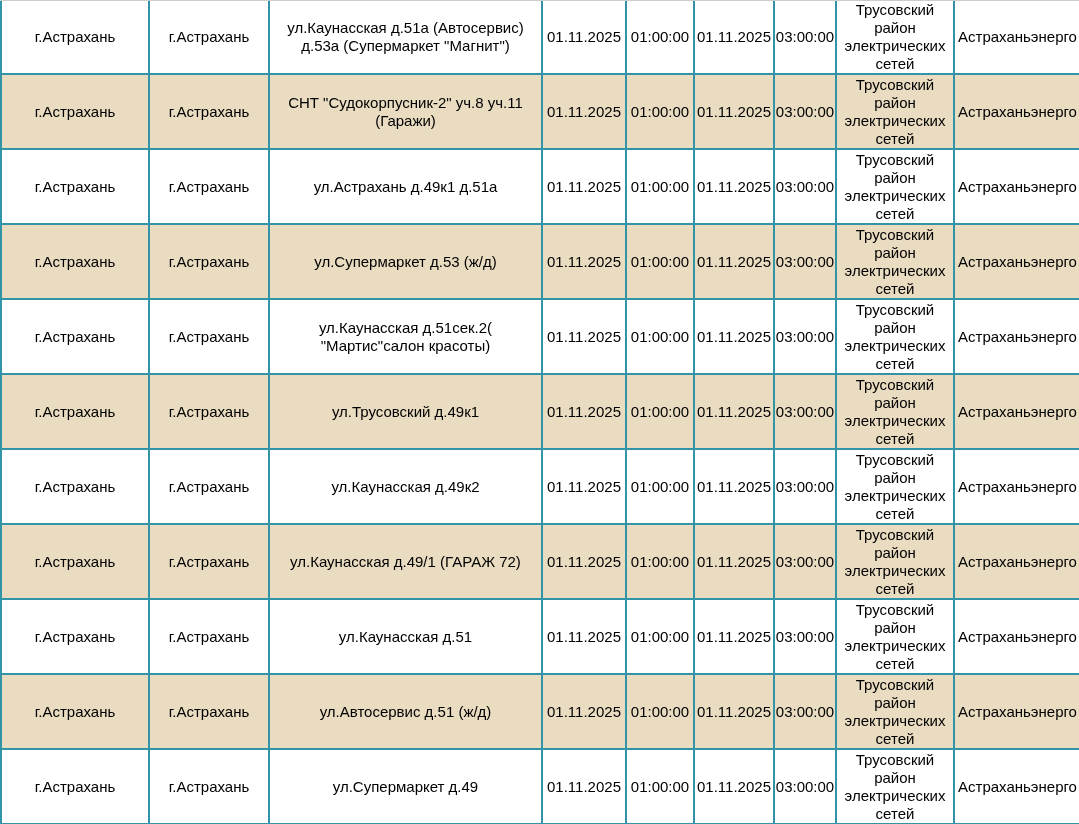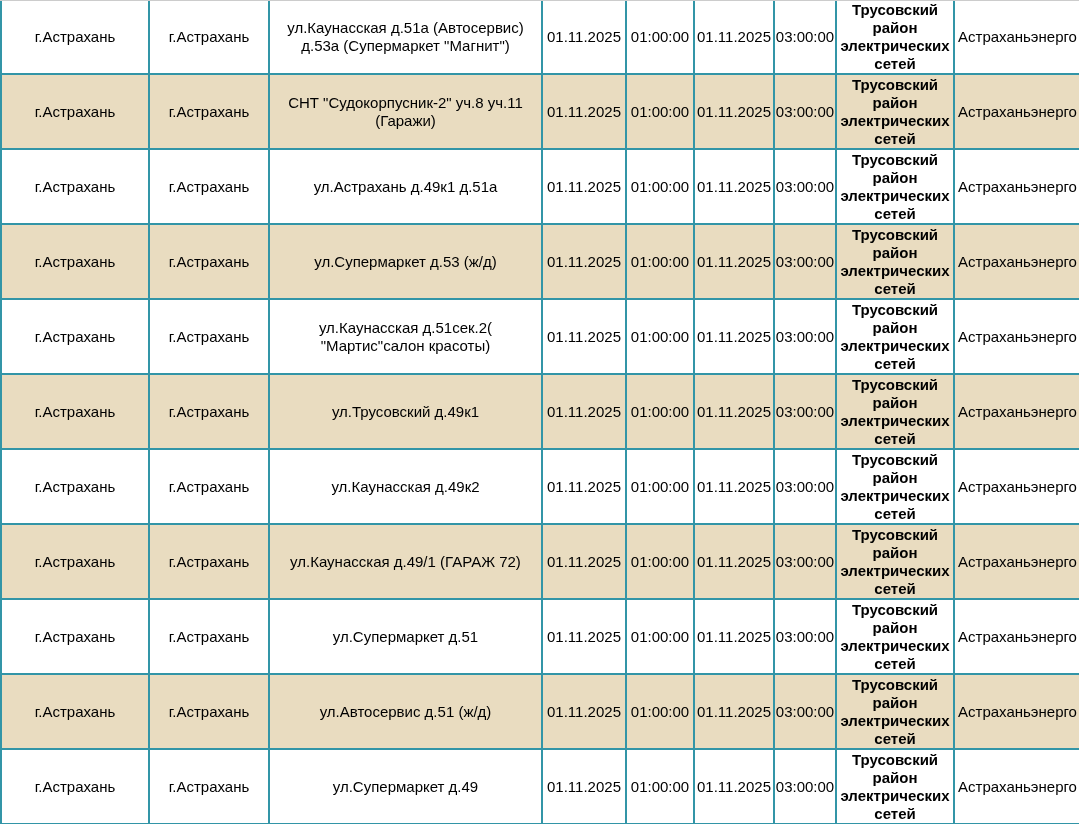--- a/index.html
+++ b/index.html
@@ -56,21 +56,21 @@
     overflow: hidden;
   }
   td:last-child { border-right: 0; }
   tbody tr:first-child td { border-top: 0; }
 
   td.col-off_date, td.col-on_date,
   td.col-off_time, td.col-on_time {
     white-space: nowrap;
     padding: 2px 0;
   }
-  td.col-district { padding: 0 2px; font-weight: bold; }
+  td.col-district { padding: 0 2px; }
   td.col-address { padding: 12px 2px; }
 </style>
 </head>
 <body>
 
 <div class="top-edge-line"></div>
 
 <table class="outage-table">
   <colgroup>
     <col class="c1">
@@ -168,21 +168,21 @@
         <td class="col-off_date">01.11.2025</td>
         <td class="col-off_time">01:00:00</td>
         <td class="col-on_date">01.11.2025</td>
         <td class="col-on_time">03:00:00</td>
         <td class="col-district">Трусовский район электрических сетей</td>
         <td class="col-organization">Астраханьэнерго</td>
       </tr>
       <tr>
         <td class="col-city">г.Астрахань</td>
         <td class="col-settlement">г.Астрахань</td>
-        <td class="col-address">ул.Супермаркет д.51</td>
+        <td class="col-address">ул.Каунасская д.51</td>
         <td class="col-off_date">01.11.2025</td>
         <td class="col-off_time">01:00:00</td>
         <td class="col-on_date">01.11.2025</td>
         <td class="col-on_time">03:00:00</td>
         <td class="col-district">Трусовский район электрических сетей</td>
         <td class="col-organization">Астраханьэнерго</td>
       </tr>
       <tr>
         <td class="col-city">г.Астрахань</td>
         <td class="col-settlement">г.Астрахань</td>

